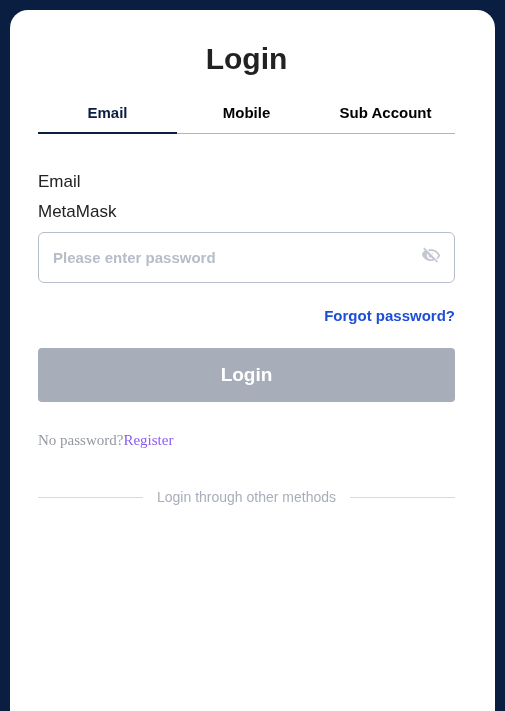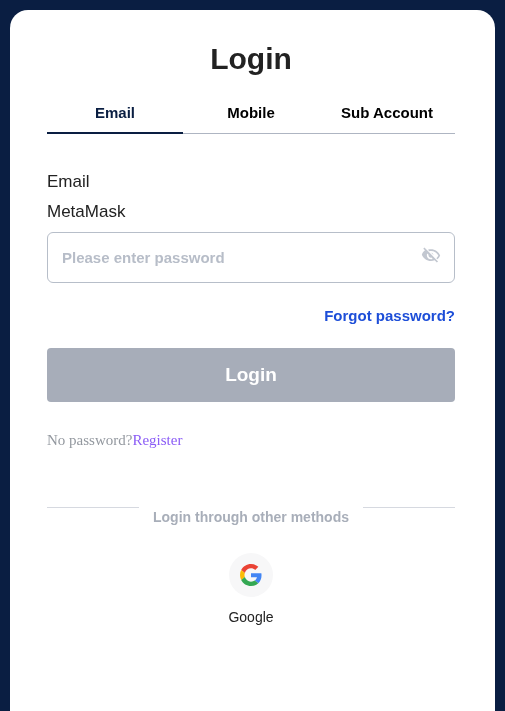--- a/index.html
+++ b/index.html
@@ -6,21 +6,21 @@
     body {
       font-family: -apple-system, BlinkMacSystemFont, "Segoe UI", Arial, sans-serif;
       background: #0a1e42;
       width: 505px;
       height: 711px;
       padding: 10px 10px 0 10px;
     }
     .card {
       background: #fff;
       border-radius: 18px 18px 0 0;
-      padding: 32px 40px 28px 37px;
+      padding: 32px 40px 28px 28px;
       height: 100%;
     }
     .title {
       text-align: center;
       font-size: 30px;
       font-weight: 700;
       color: #222;
       margin-bottom: 28px;
     }
     .tabs {
@@ -117,23 +117,22 @@
       margin-bottom: 28px;
     }
     .divider-line {
       flex: 1;
       height: 1px;
       background: #d6d9e0;
     }
     .divider-text {
       padding: 0 14px;
       font-size: 14px;
-      font-weight: 700;
+      font-weight: 400;
       color: #a8aeb9;
-      margin-top: 20px;
     }
     .methods {
       display: flex;
       justify-content: center;
       gap: 80px;
     }
     .method {
       display: flex;
       flex-direction: column;
       align-items: center;
@@ -193,25 +192,14 @@
     <span>No password?</span><span class="register-link">Register</span>
   </div>
 
   <div class="divider-row">
     <div class="divider-line"></div>
     <div class="divider-text">Login through other methods</div>
     <div class="divider-line"></div>
   </div>
 
   <div class="methods">
-    <div class="method">
-      <div class="method-circle">
-        <svg width="22" height="22" viewBox="0 0 48 48">
-          <path fill="#EA4335" d="M24 9.5c3.54 0 6.71 1.22 9.21 3.6l6.85-6.85C35.9 2.38 30.47 0 24 0 14.62 0 6.51 5.38 2.56 13.22l7.98 6.19C12.43 13.72 17.74 9.5 24 9.5z"></path>
-          <path fill="#4285F4" d="M46.98 24.55c0-1.57-.15-3.09-.38-4.55H24v9.02h12.94c-.58 2.96-2.26 5.48-4.78 7.18l7.73 6c4.51-4.18 7.09-10.36 7.09-17.65z"></path>
-          <path fill="#FBBC05" d="M10.53 28.59c-.48-1.45-.76-2.99-.76-4.59s.27-3.14.76-4.59l-7.98-6.19C.92 16.46 0 20.12 0 24c0 3.88.92 7.54 2.56 10.78l7.97-6.19z"></path>
-          <path fill="#34A853" d="M24 48c6.48 0 11.93-2.13 15.89-5.81l-7.73-6c-2.15 1.45-4.92 2.3-8.16 2.3-6.26 0-11.57-4.22-13.47-9.91l-7.98 6.19C6.51 42.62 14.62 48 24 48z"></path>
-        </svg>
-      </div>
-      <div class="method-label">Google</div>
-    </div>
   </div>
 </div>
 
 </body></html>

